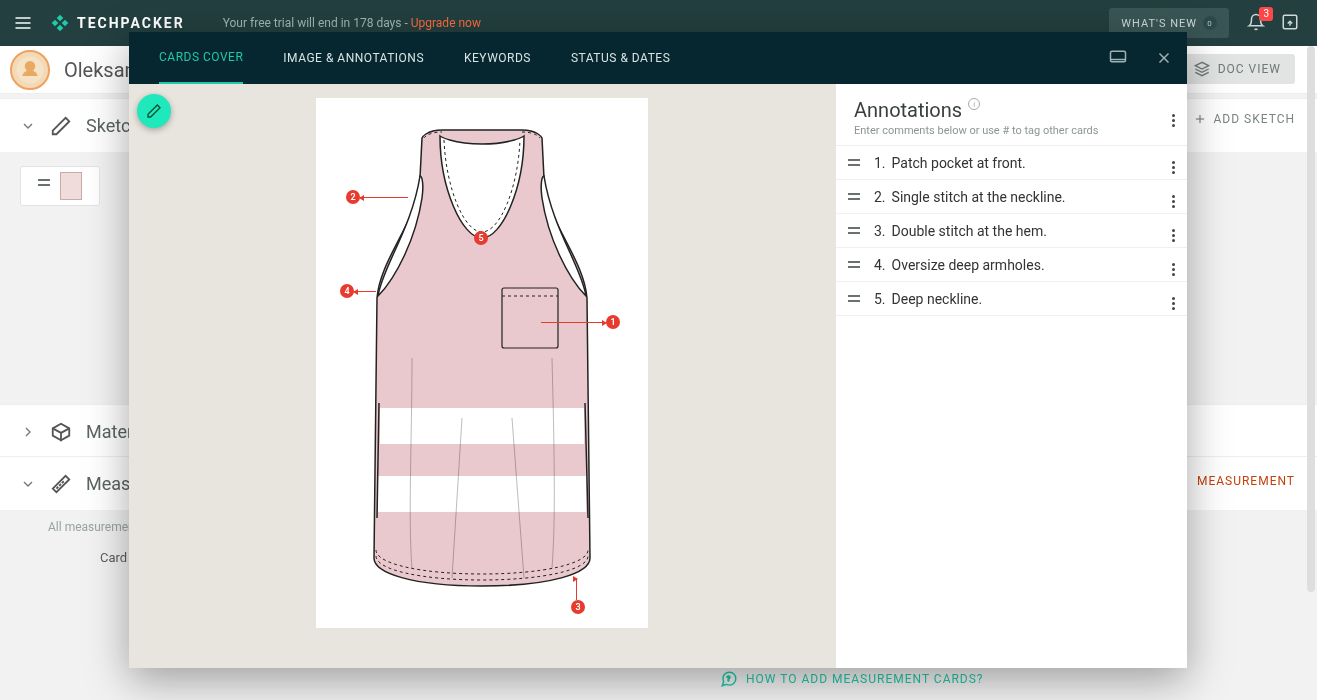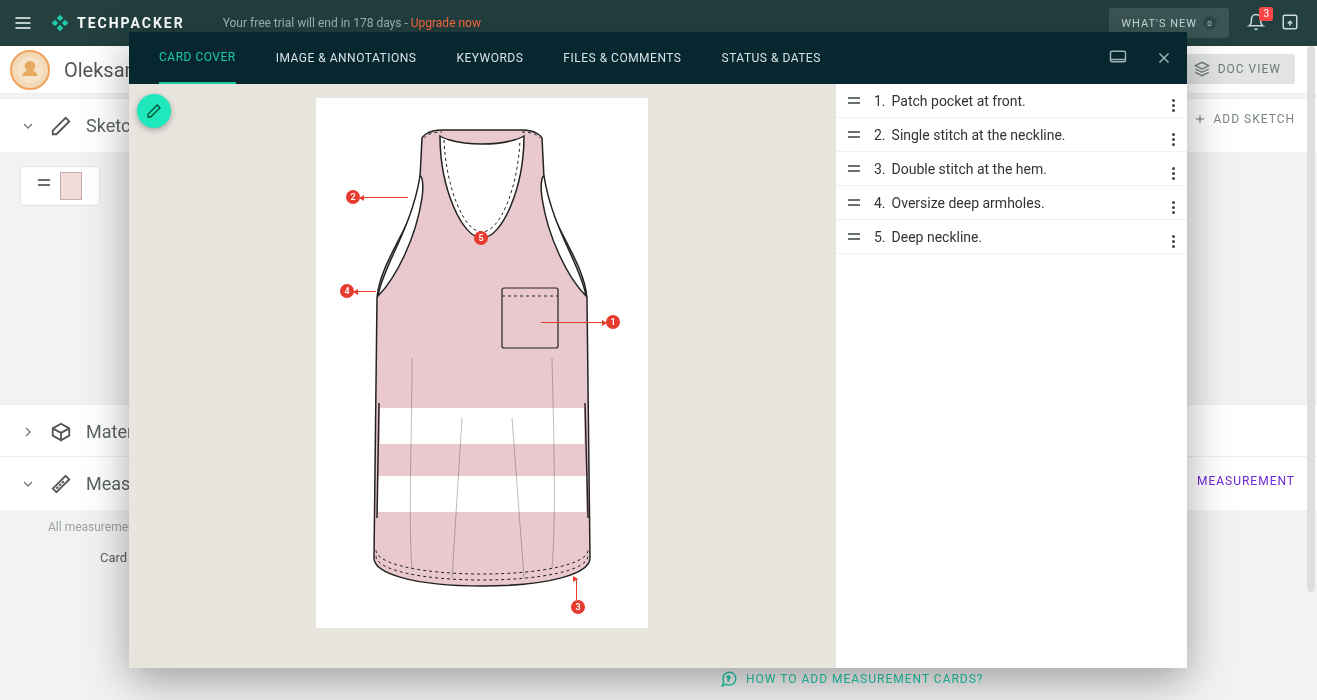--- a/index.html
+++ b/index.html
@@ -34,21 +34,21 @@
   
   
   .section { position:absolute; left:0; right:0; height:54px; background:#fff; border-top:1px solid #eee; display:flex; align-items:center; padding:0 20px; font-size:18px; color:#5c6363; gap:14px; }
   .section.sketch { top:98px; }
   .section.material { top:404px; }
   .section.measure { top:456px; }
   .chev { width:16px; height:16px; color:#777; }
   .secticon { width:22px; height:22px; color:#555; }
   .addsketch { position:absolute; right:22px; top:112px; display:flex; align-items:center; gap:6px; font-size:12px; color:#7a8484; letter-spacing:1px; }
   .addsketch svg { width:14px; height:14px; }
-  .addmeas { position:absolute; right:22px; top:474px; font-size:12px; color:#6d28d9; letter-spacing:1px; }
+  .addmeas { position:absolute; right:22px; top:474px; font-size:12px; color:#c2410c; letter-spacing:1px; }
   .thumbbox { position:absolute; left:20px; top:166px; width:80px; height:40px; border:1px solid #e3e3e3; border-radius:3px; display:flex; align-items:center; justify-content:center; gap:8px; background:#fff; }
   .thumbbox .drag { width:14px; height:14px; color:#888; }
   .thumbbox .mini { width:22px; height:28px; background:#f1dcdc; border:1px solid #caa; }
   .measnote { position:absolute; left:48px; top:520px; font-size:12px; color:#9aa3a3; }
   .cardtitle { position:absolute; left:100px; top:550px; font-size:13px; color:#5a5f5f; }
   .helpmeas { position:absolute; left:720px; top:670px; display:flex; align-items:center; gap:8px; font-size:12px; letter-spacing:1px; color:#1fc9a9; }
   .helpmeas svg { width:18px; height:18px; }
   
   .scrollbar { position:absolute; right:2px; top:46px; width:8px; height:546px; background:#dedede; border-radius:4px; }
   .modal { position:absolute; left:129px; top:32px; width:1058px; height:636px; background:#e7e5de; box-shadow:0 12px 40px rgba(0,0,0,.35); display:flex; flex-direction:column; }
@@ -203,24 +203,23 @@
       <path d="M21 11.5a8.38 8.38 0 01-.9 3.8 8.5 8.5 0 01-7.6 4.7 8.38 8.38 0 01-3.8-.9L3 21l1.9-5.7a8.38 8.38 0 01-.9-3.8 8.5 8.5 0 014.7-7.6 8.38 8.38 0 013.8-.9h.5a8.48 8.48 0 018 8v.5z"></path>
       <text x="12" y="14" text-anchor="middle" font-size="10" fill="currentColor">?</text>
     </svg>
   <span>HOW TO ADD MEASUREMENT CARDS?</span>
 </div>
 
 <div class="scrollbar"></div>
 
 <div class="modal">
   <div class="modal-tabs">
-    <div class="tab active">CARD COVER</div>
+    <div class="tab active">CARDS COVER</div>
     <div class="tab">IMAGE &amp; ANNOTATIONS</div>
     <div class="tab">KEYWORDS</div>
-    <div class="tab">FILES &amp; COMMENTS</div>
     <div class="tab">STATUS &amp; DATES</div>
     <div class="modal-actions">
       <svg viewBox="0 0 24 24" fill="none" stroke="currentColor" stroke-width="2">
           <rect x="2" y="3" width="20" height="14" rx="2"></rect>
           <line x1="2" y1="14" x2="22" y2="14"></line>
         </svg>
       <svg viewBox="0 0 24 24" fill="none" stroke="currentColor" stroke-width="2">
           <line x1="18" y1="6" x2="6" y2="18"></line>
           <line x1="6" y1="6" x2="18" y2="18"></line>
         </svg>
@@ -283,20 +282,32 @@
         <div class="leader" style="left:260px; top:480px; width:1px; height:22px; background:#e63b2e;"></div>
 
         <div class="callout" style="left:24px; top:186px;">4</div>
         <div class="leader left" style="left:38px; top:193px; width:22px;"></div>
 
         <div class="callout" style="left:158px; top:133px;">5</div>
       </div>
     </div>
 
     <div class="anno-panel">
+      <div class="anno-head">
+        <div class="anno-title">
+          <span>Annotations</span>
+          <span class="info">i</span>
+        </div>
+        <div class="anno-sub">Enter comments below or use # to tag other cards</div>
+        <div class="anno-head-more"><span class="vdots">
+              <span></span>
+              <span></span>
+              <span></span>
+            </span></div>
+      </div>
       <div class="anno-list">
         <div class="anno-row">
           <span class="hlines drag">
               <span></span>
               <span></span>
             </span>
           <span class="num">1.</span>
           <span>Patch pocket at front.</span>
           <span class="more"><span class="vdots">
                 <span></span>

